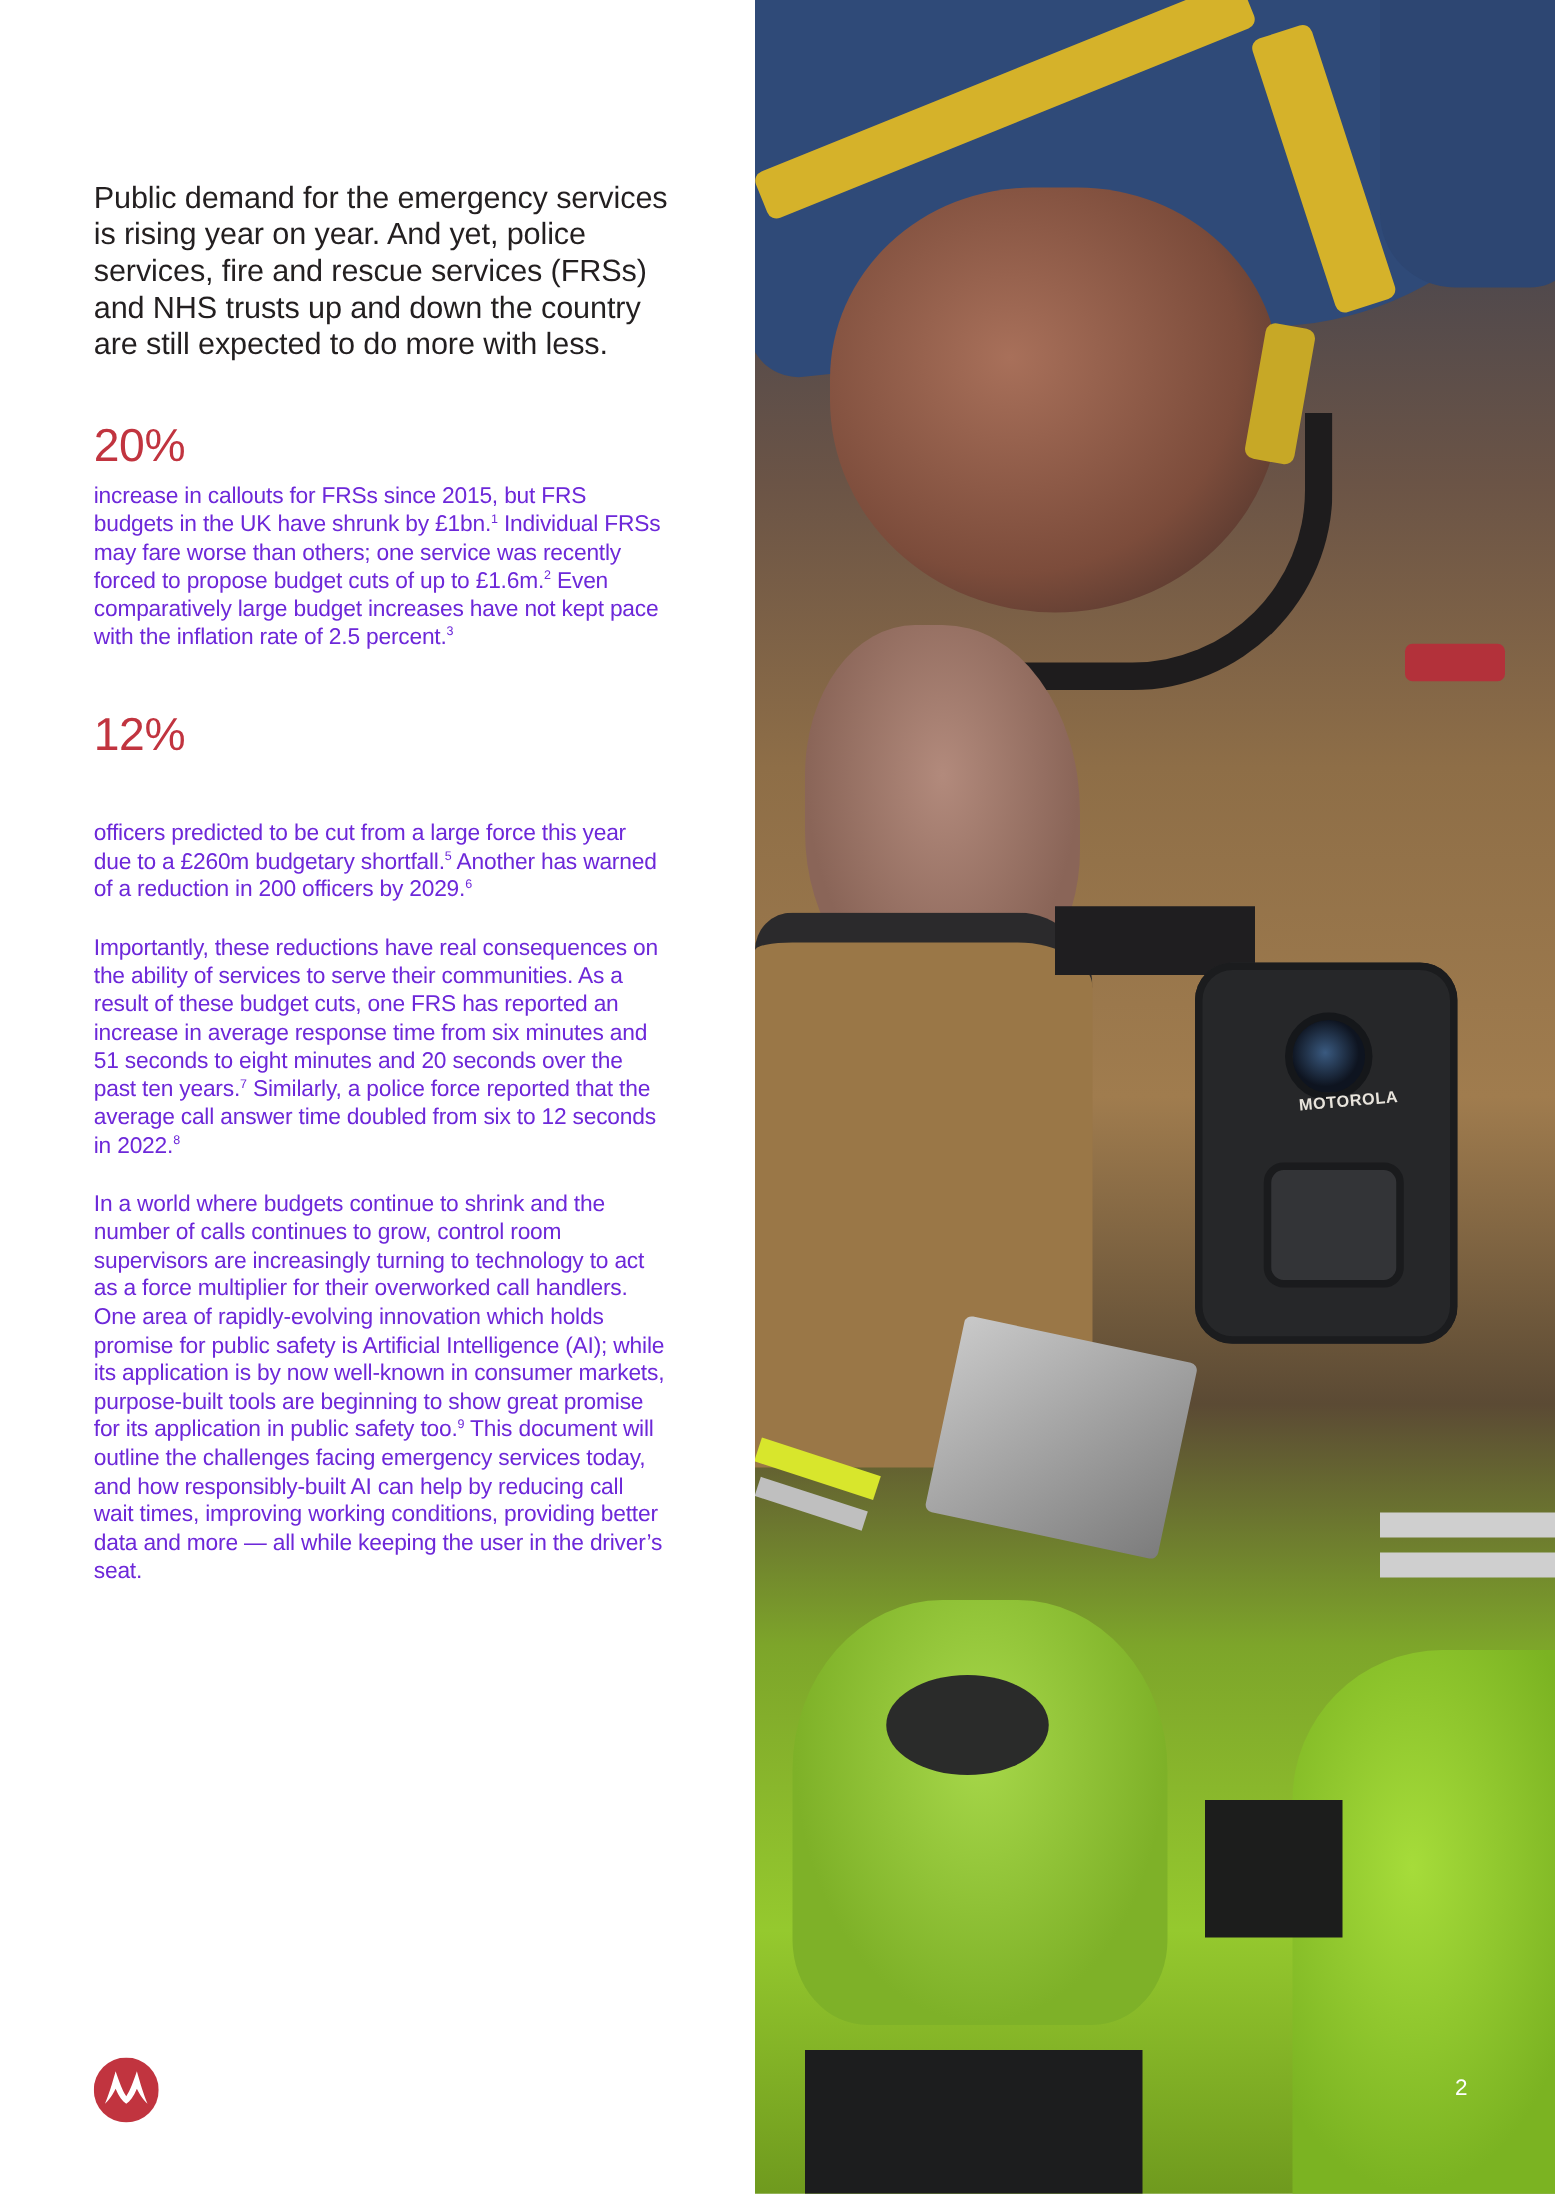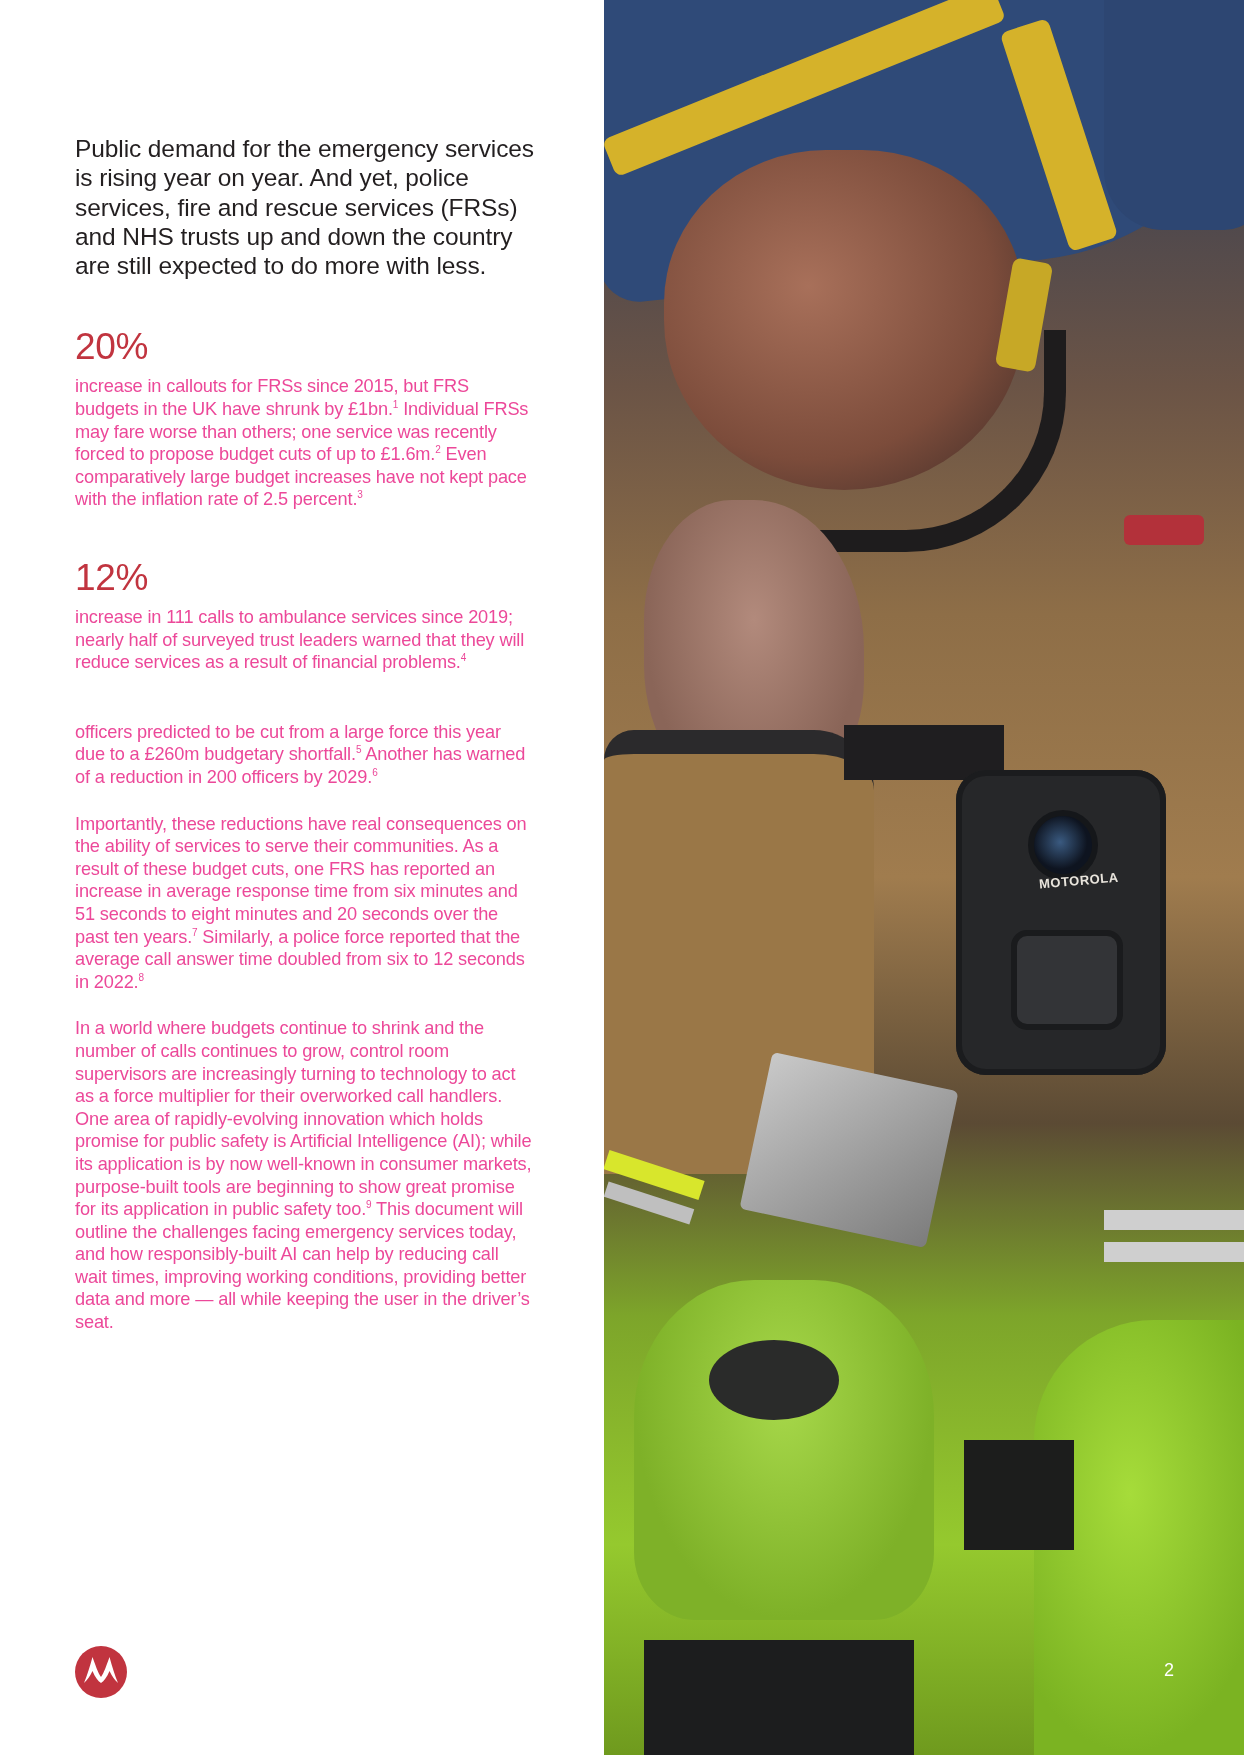--- a/index.html
+++ b/index.html
@@ -3,33 +3,33 @@
 <meta charset="utf-8">
 <style>
   html, body { margin: 0; padding: 0; }
   body {
     width: 1244px; height: 1755px; position: relative; overflow: hidden;
     background: #ffffff;
     font-family: "Liberation Sans", "DejaVu Sans", sans-serif;
     color: #231f20;
   }
   .text-col {
-    position: absolute; left: 75px; top: 134px; width: 460px;
+    position: absolute; left: 75px; top: 144px; width: 460px;
   }
   .intro {
     font-size: 24.5px; line-height: 29.3px; font-weight: 300;
     color: #231f20; margin: 0; letter-spacing: -0.1px;
   }
   .stat { margin-top: 47px; }
   .stat-value {
     color: #c1343f; font-weight: 400; font-size: 37px; line-height: 40px;
     margin: 0 0 8px 0; letter-spacing: -0.3px;
   }
   .body-text {
-    font-size: 18.2px; line-height: 22.6px; margin: 0; color: #ec4899;
+    font-size: 18.2px; line-height: 22.6px; margin: 0; color: #6d28d9;
     letter-spacing: -0.15px;
   }
   sup { font-size: 10px; line-height: 0; vertical-align: 7px; }
   .para { margin-top: 24px; }
   .logo {
     position: absolute; left: 75px; top: 1646px; width: 52px; height: 52px;
   }
   
   .photo {
     position: absolute; left: 604px; top: 0; width: 640px; height: 1755px;
@@ -52,21 +52,20 @@
 <div class="text-col">
   <p class="intro">Public demand for the emergency services is rising year on year. And yet, police services, fire and rescue services (FRSs) and NHS trusts up and down the country are still expected to do more with less.</p>
 
   <div class="stat">
     <div class="stat-value">20%</div>
     <p class="body-text"><span>increase in callouts for FRSs since 2015, but FRS budgets in the UK have shrunk by £1bn.</span><sup>1</sup><span> Individual FRSs may fare worse than others; one service was recently forced to propose budget cuts of up to £1.6m.</span><sup>2</sup><span> Even comparatively large budget increases have not kept pace with the inflation rate of 2.5 percent.</span><sup>3</sup></p>
   </div>
 
   <div class="stat">
     <div class="stat-value">12%</div>
-    <p class="body-text"><span>increase in 111 calls to ambulance services since 2019; nearly half of surveyed trust leaders warned that they will reduce services as a result of financial problems.</span><sup>4</sup></p>
   </div>
 
   <div class="stat">
     <p class="body-text"><span>officers predicted to be cut from a large force this year due to a £260m budgetary shortfall.</span><sup>5</sup><span> Another has warned of a reduction in 200 officers by 2029.</span><sup>6</sup></p>
   </div>
 
   <p class="body-text para"><span>Importantly, these reductions have real consequences on the ability of services to serve their communities. As a result of these budget cuts, one FRS has reported an increase in average response time from six minutes and 51 seconds to eight minutes and 20 seconds over the past ten years.</span><sup>7</sup><span> Similarly, a police force reported that the average call answer time doubled from six to 12 seconds in 2022.</span><sup>8</sup></p>
 
   <p class="body-text para"><span>In a world where budgets continue to shrink and the number of calls continues to grow, control room supervisors are increasingly turning to technology to act as a force multiplier for their overworked call handlers. One area of rapidly-evolving innovation which holds promise for public safety is Artificial Intelligence (AI); while its application is by now well-known in consumer markets, purpose-built tools are beginning to show great promise for its application in public safety too.</span><sup>9</sup><span> This document will outline the challenges facing emergency services today, and how responsibly-built AI can help by reducing call wait times, improving working conditions, providing better data and more — all while keeping the user in the driver’s seat.</span></p>
 </div>

